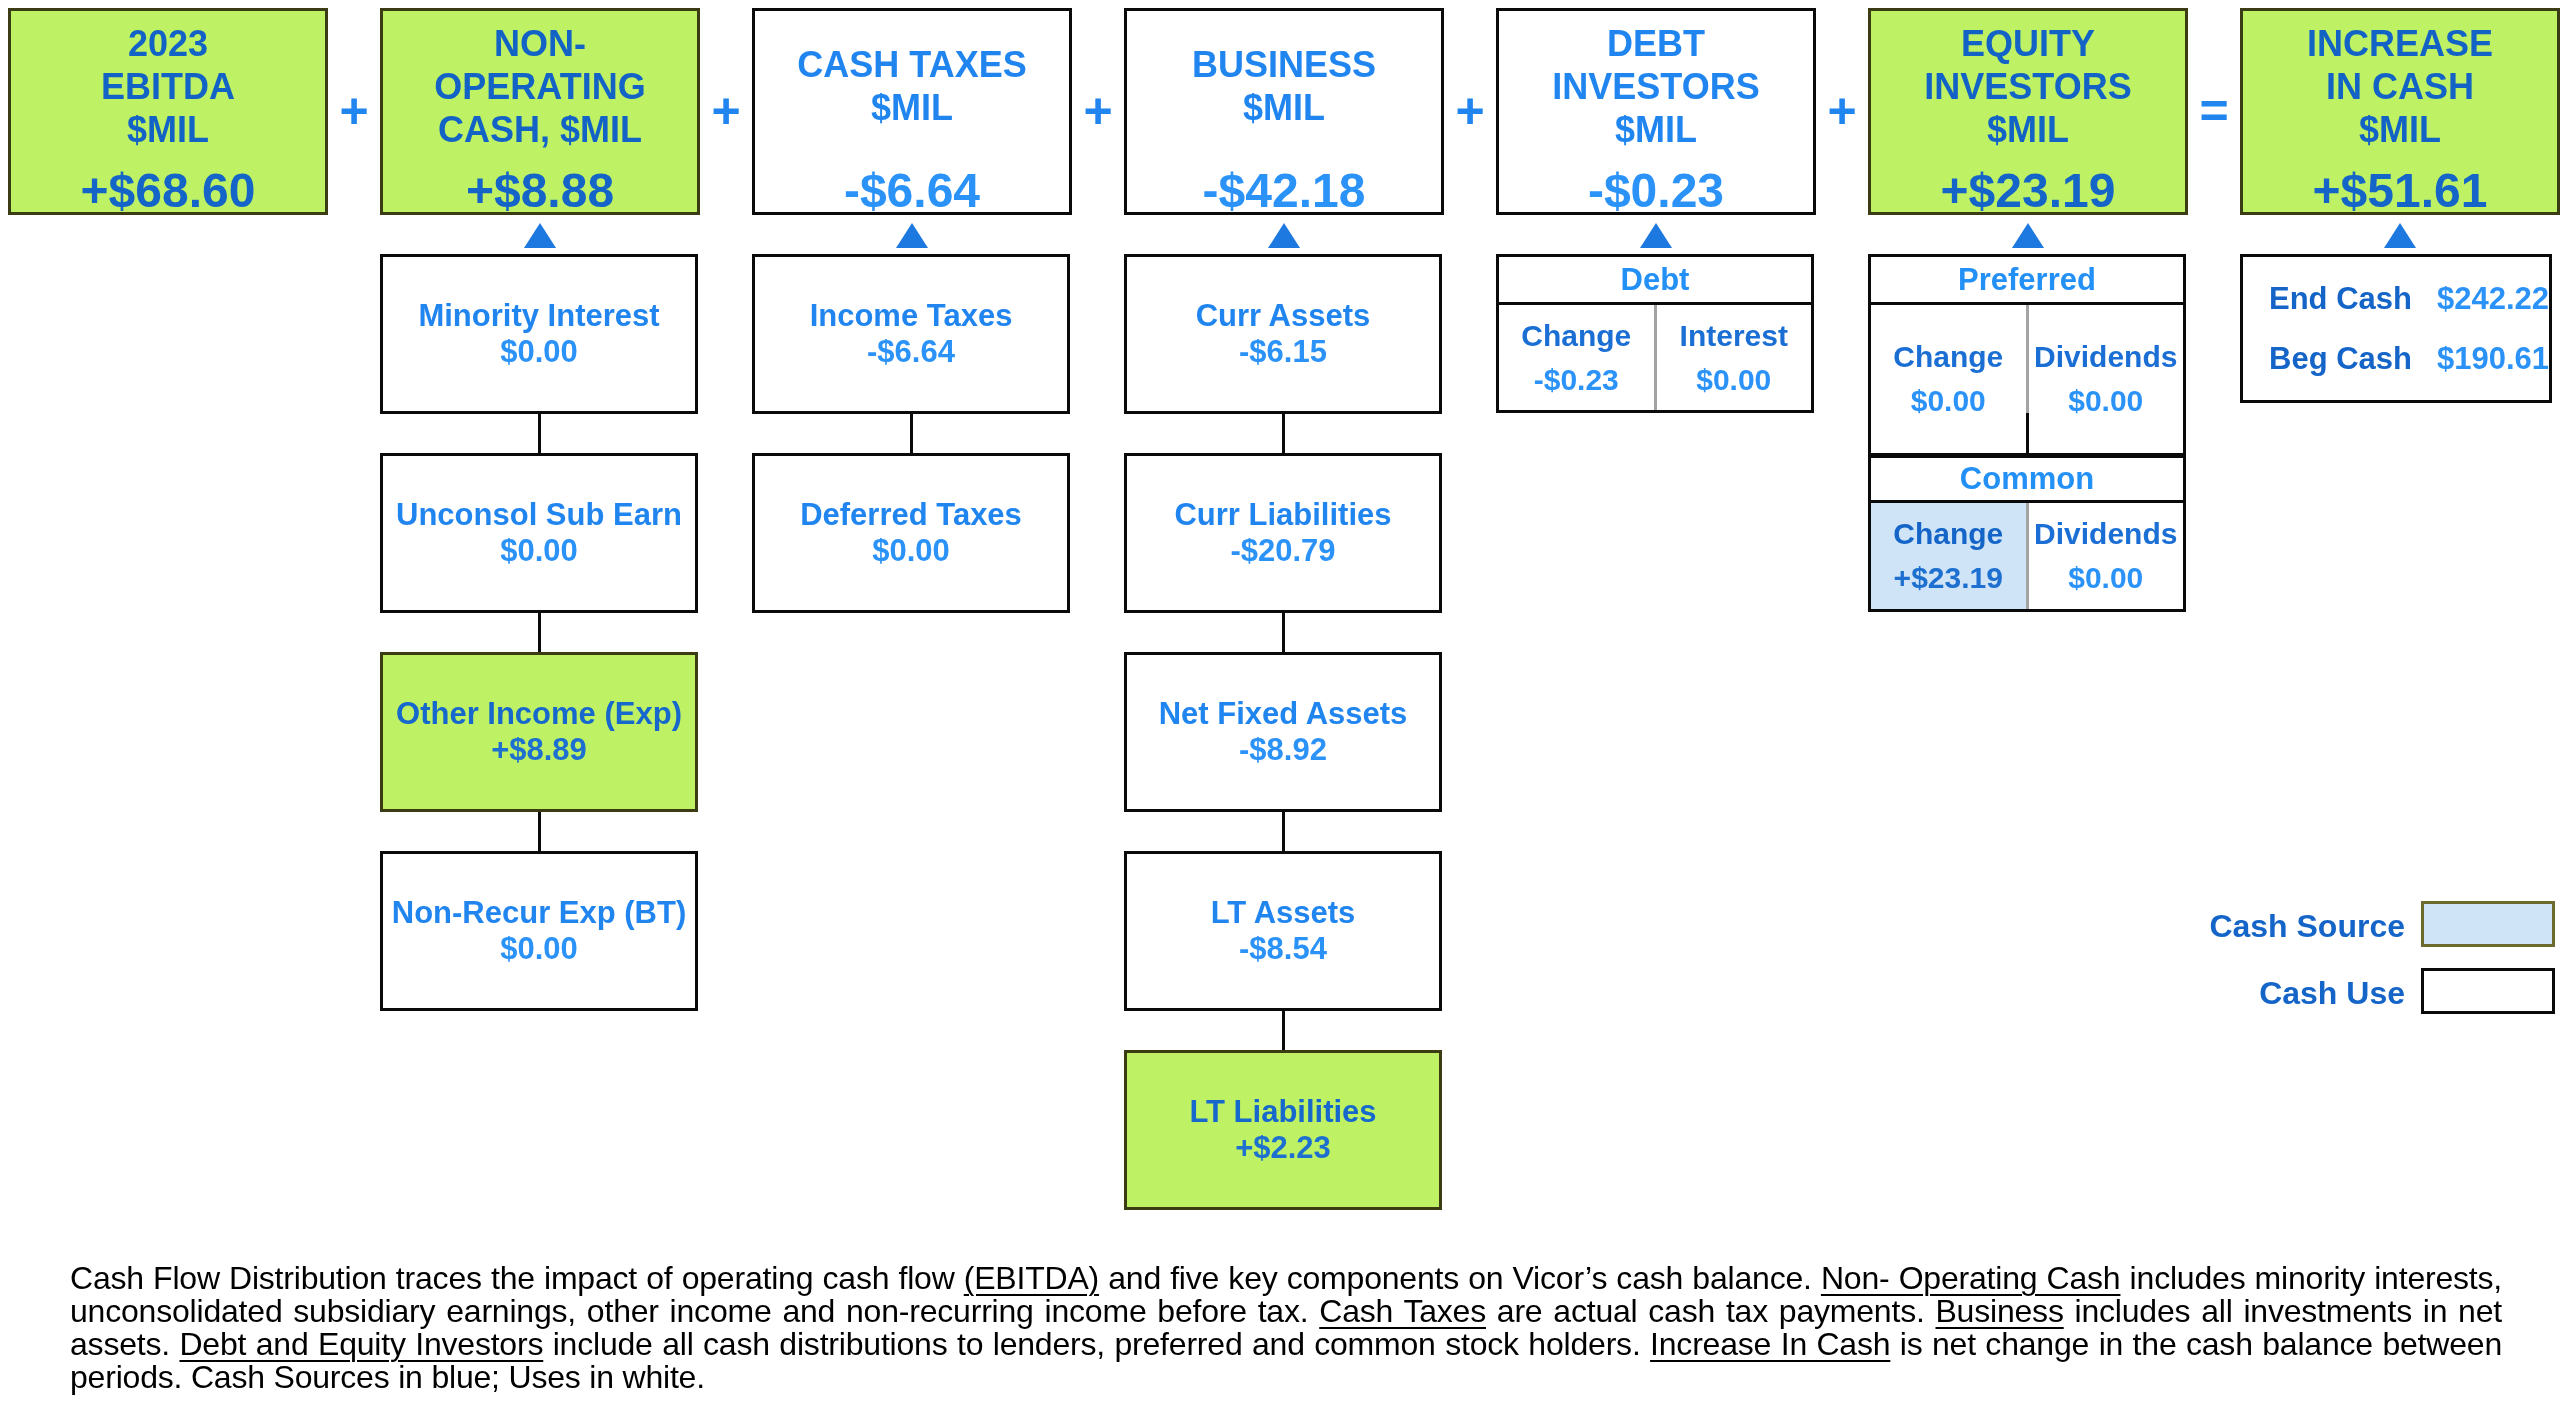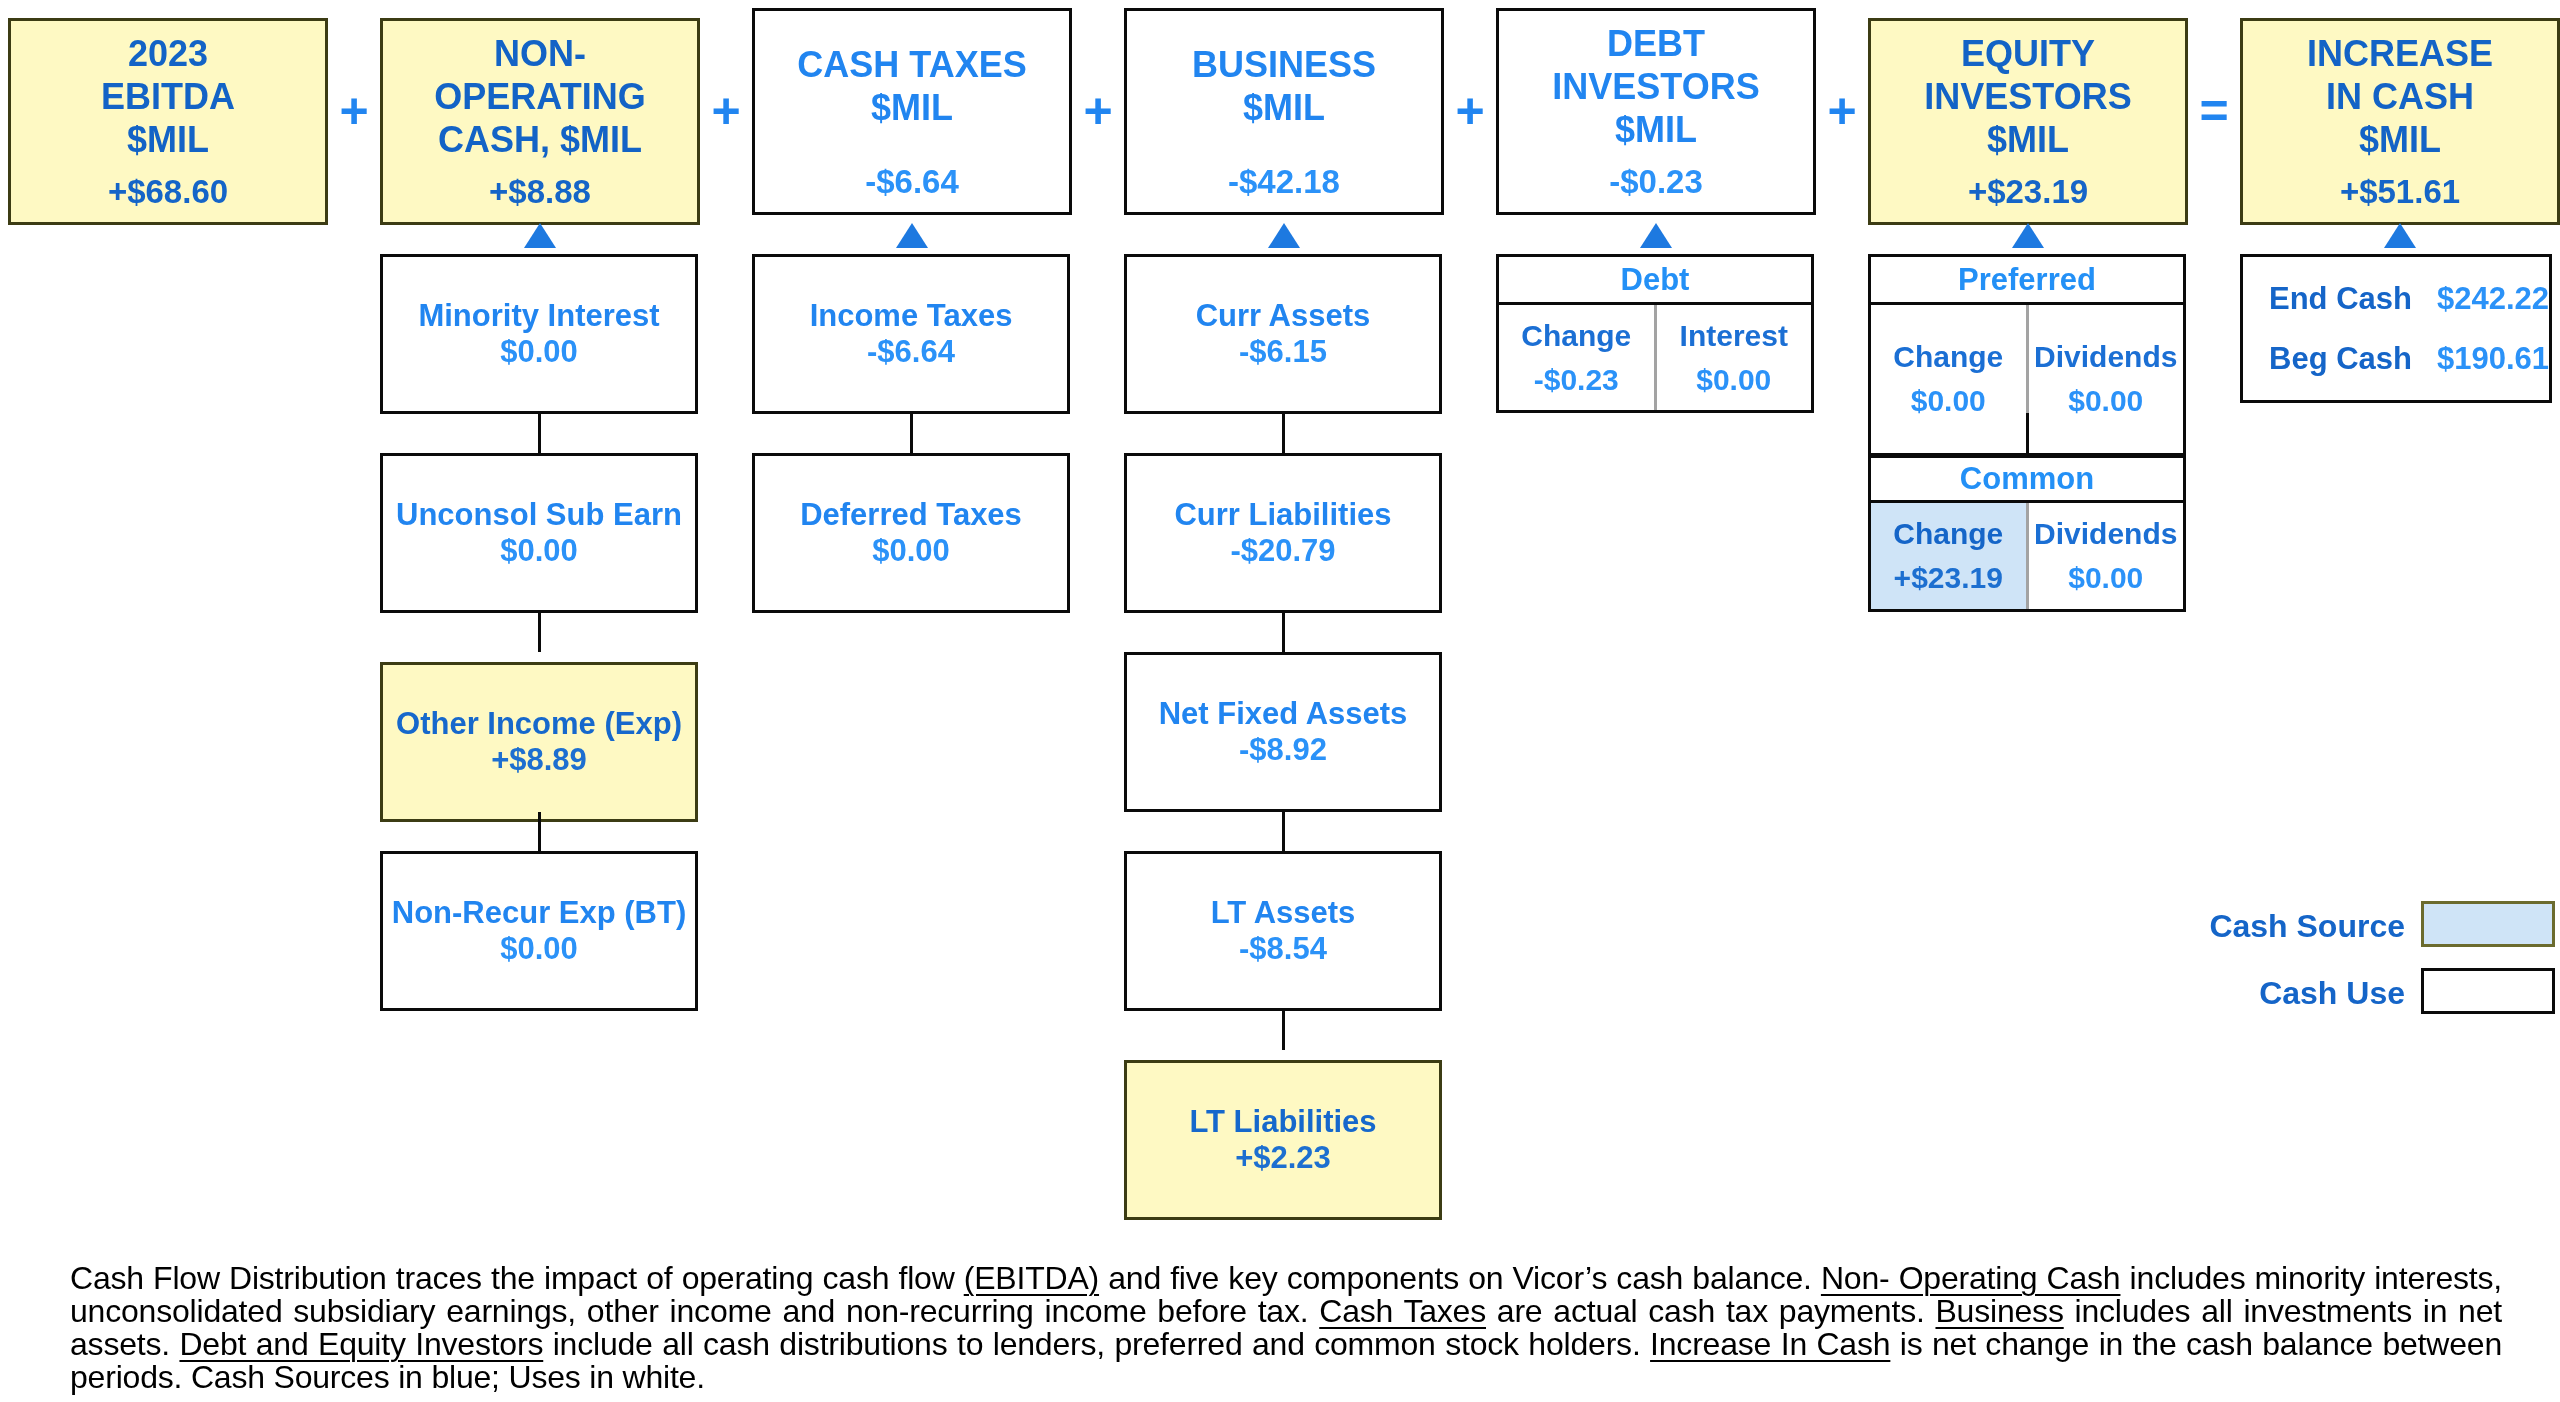--- a/index.html
+++ b/index.html
@@ -2,27 +2,27 @@
 <html><head>
 <meta charset="utf-8">
 <style>
   html,body{margin:0;padding:0;background:#fff;}
   #canvas{
     position:relative;width:2560px;height:1402px;background:#ffffff;
     font-family:"Liberation Sans","DejaVu Sans",sans-serif;overflow:hidden;
   }
   
   .box{position:absolute;box-sizing:border-box;background:#ffffff;border:3px solid #0a0a0a;text-align:center;}
-  .box.filled{background:#fef9c3;border-color:#3c3c14;margin-top:10px;}
+  .box.filled{background:#bef264;border-color:#3c3c14;}
   
   .topbox{top:8px;width:320px;height:207px;}
   .tb-label-wrap{position:absolute;top:0;left:0;right:0;height:150px;display:flex;align-items:center;justify-content:center;}
   .tb-label{font-size:36px;line-height:43px;font-weight:700;white-space:pre-line;color:#2185f0;}
   .filled .tb-label{color:#1363c6;}
-  .tb-value{position:absolute;left:0;right:0;top:152px;font-size:33px;font-weight:700;color:#2b92f8;}
+  .tb-value{position:absolute;left:0;right:0;top:152px;font-size:48px;font-weight:700;color:#2b92f8;}
   .filled .tb-value{color:#1565c8;}
   .op{position:absolute;top:8px;width:52px;height:207px;line-height:207px;text-align:center;
       font-size:50px;font-weight:700;color:#2185f0;}
   
   .arrow{position:absolute;top:223px;width:0;height:0;
          border-left:16px solid transparent;border-right:16px solid transparent;
          border-bottom:25px solid #1d79e0;}
   
   .subbox{width:318px;height:160px;display:flex;flex-direction:column;align-items:center;justify-content:center;gap:0;padding:0 4px;}
   .sb-label{font-size:31px;font-weight:700;color:#2185f0;white-space:nowrap;}

